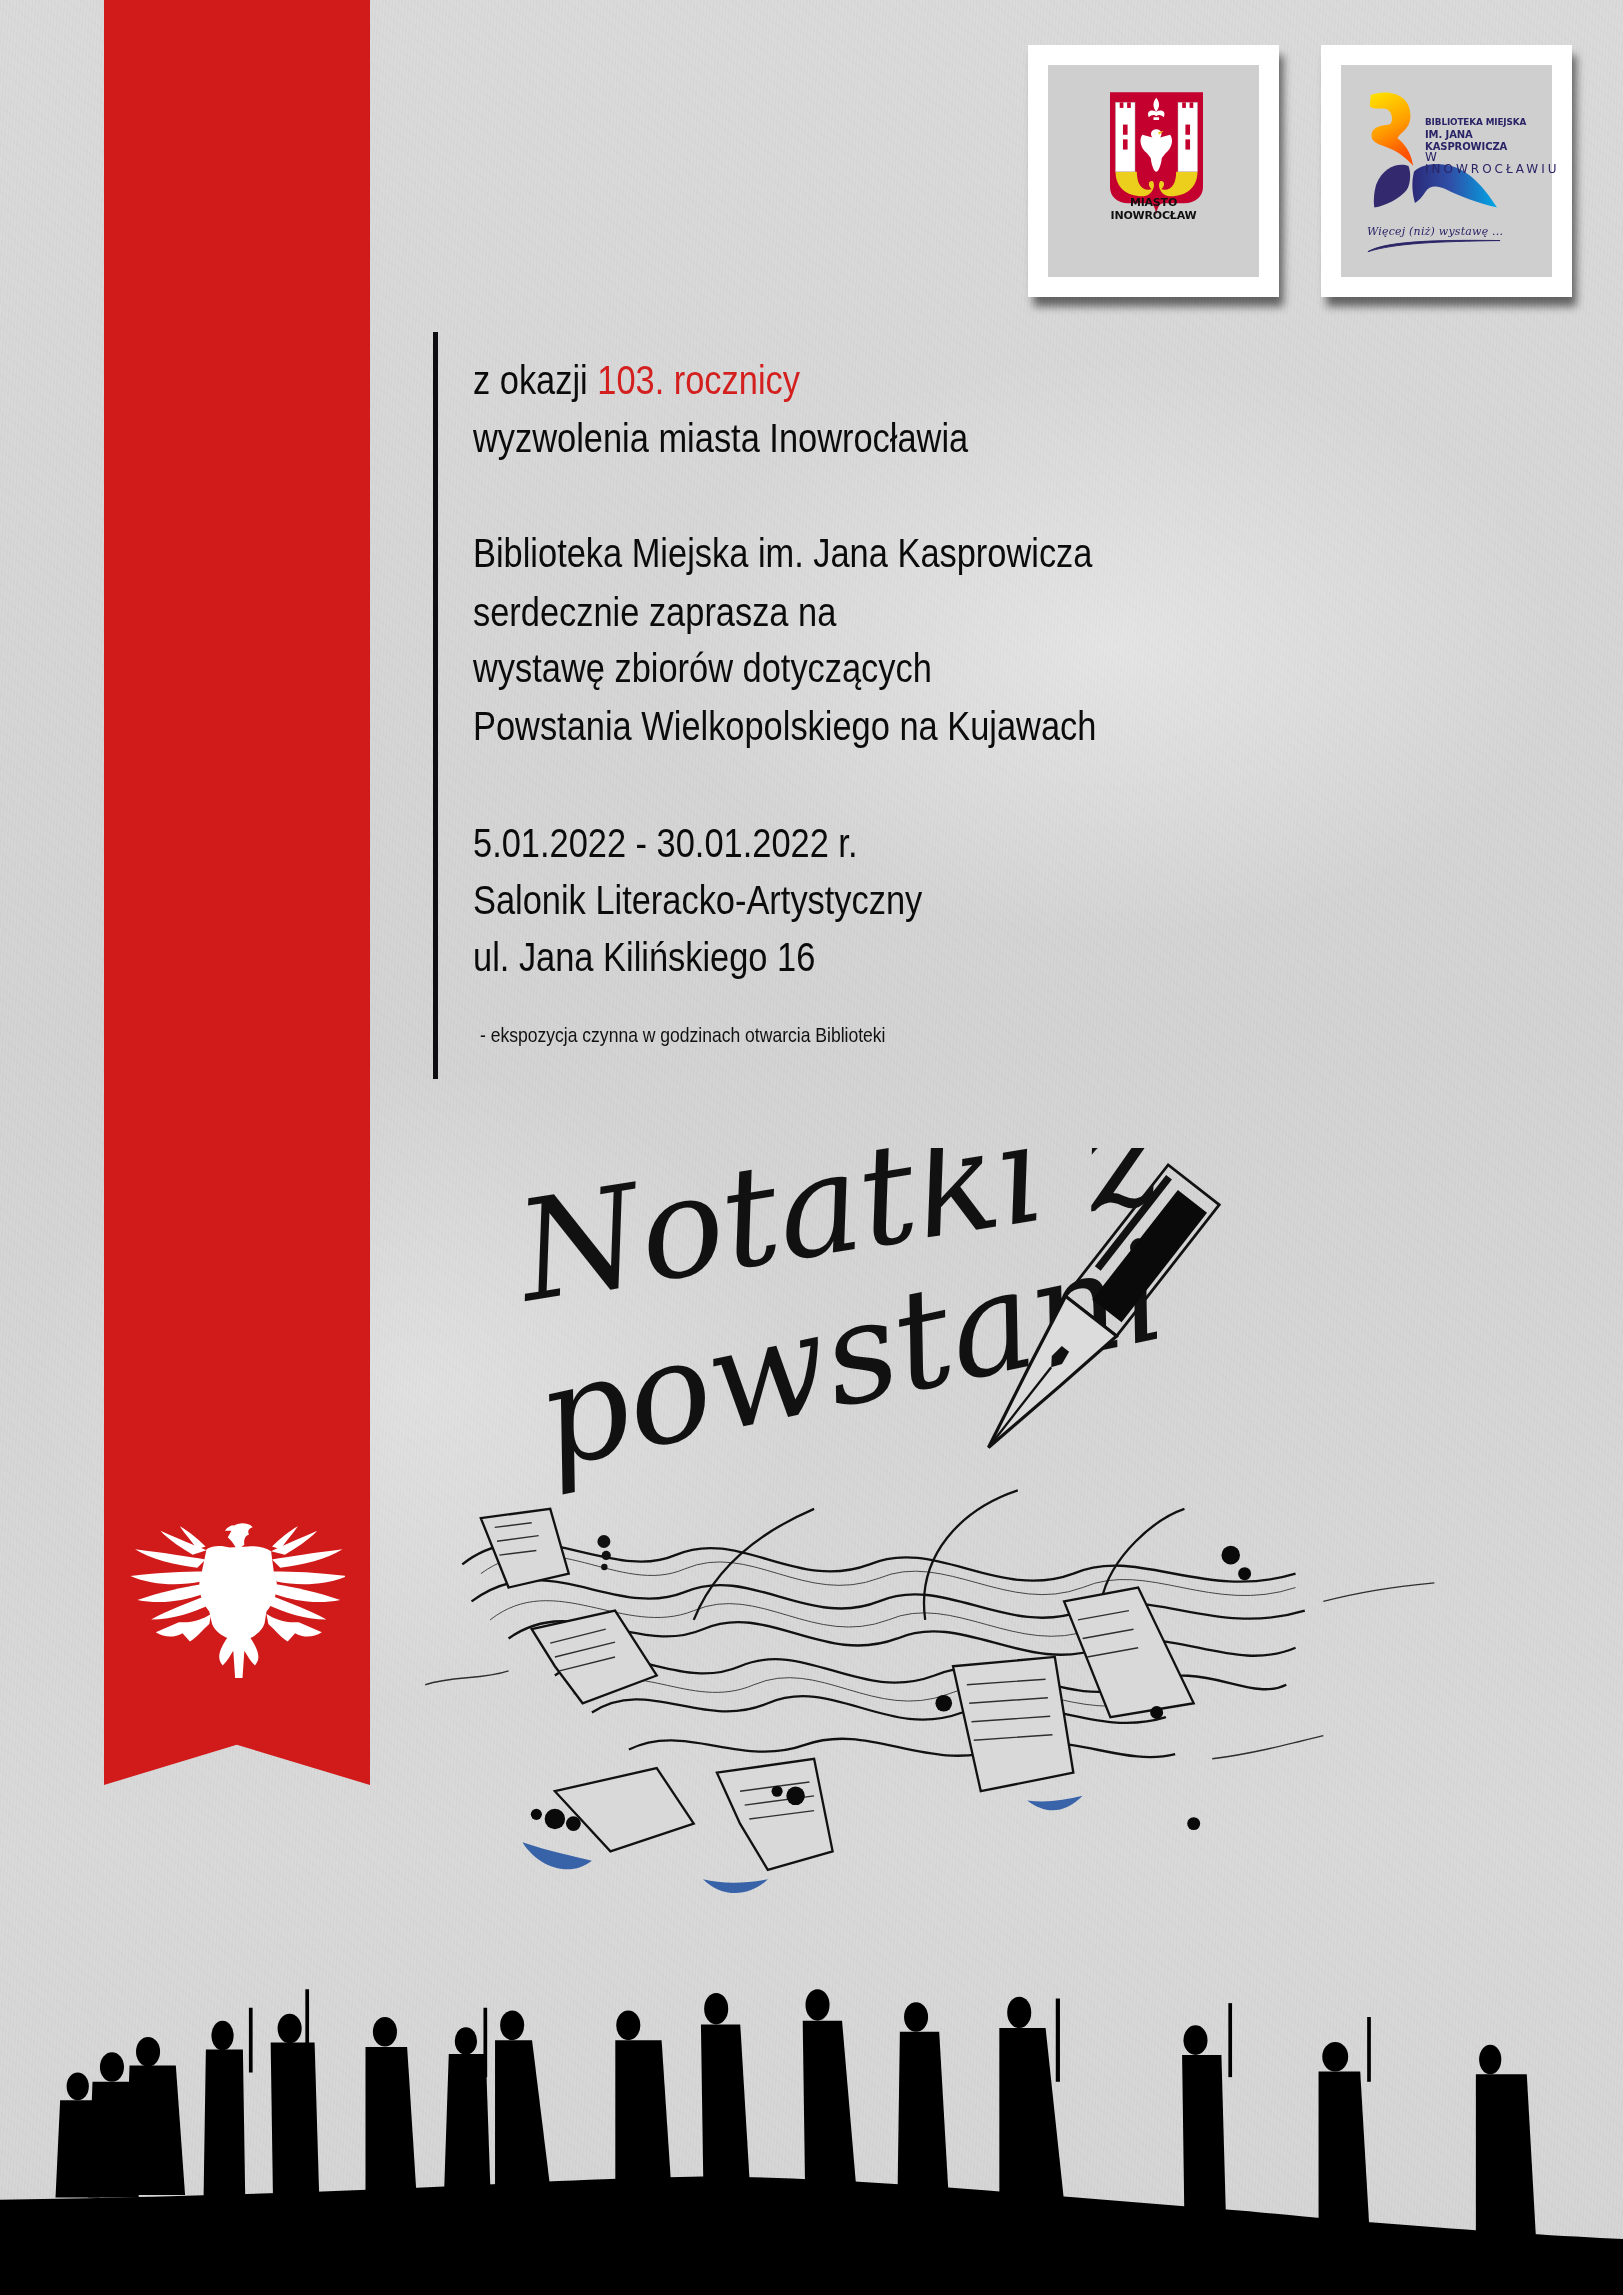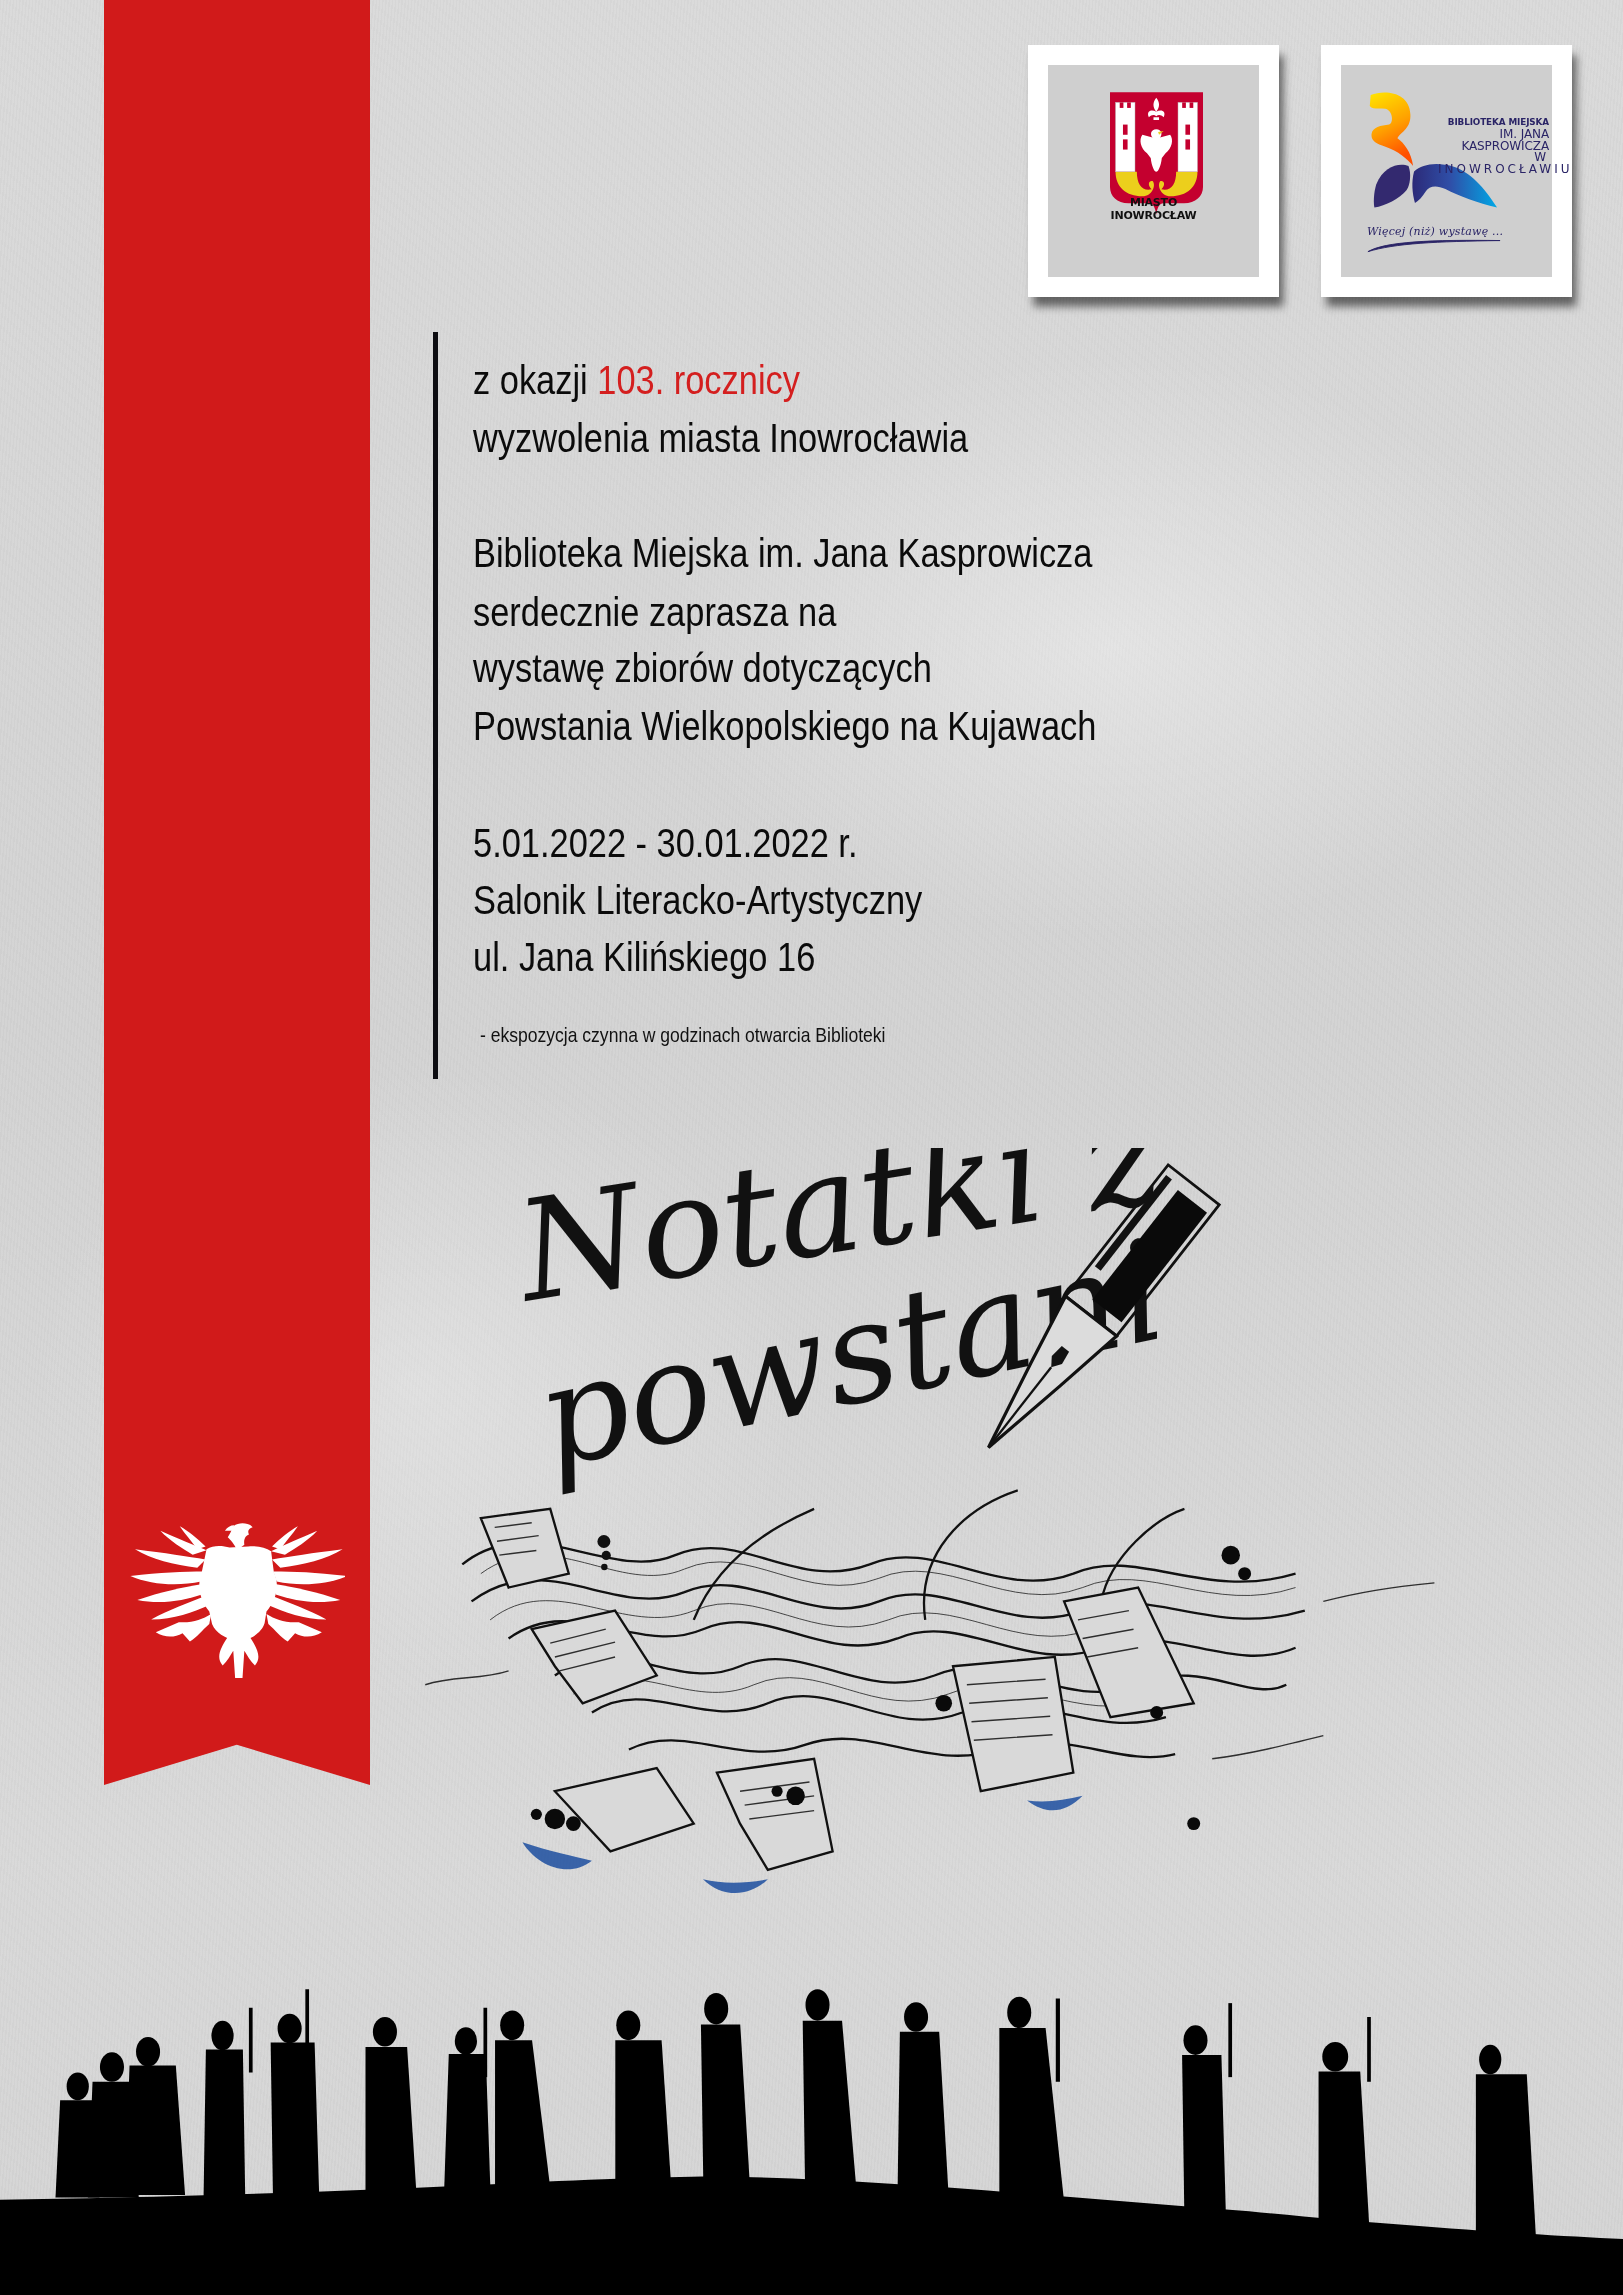--- a/index.html
+++ b/index.html
@@ -16,24 +16,24 @@
   .eagle-white{position:absolute;left:128px;top:1517px;width:217px;height:161px;}
   .frame{position:absolute;top:45px;width:251px;height:252px;background:#fff;
          box-shadow:4.6px 10.2px 8.3px rgba(0,0,0,.55);}
   .frame .inner{position:absolute;left:20px;top:20.4px;right:20px;bottom:20.4px;background:#cfcfcf;}
   .frame1{left:1028px;}
   .frame2{left:1321px;}
   .coa{position:absolute;left:62px;top:27px;width:93px;height:123px;}
   .coa-caption{position:absolute;left:0;right:0;top:132px;text-align:center;
      font-family:"DejaVu Sans",sans-serif;font-weight:bold;font-size:11px;line-height:12.5px;color:#111;letter-spacing:-0.2px;}
   .lib-mark{position:absolute;left:26px;top:27px;width:137px;height:125px;}
-  .lib-text{position:absolute;left:97px;top:52px;width:111px;color:#2a2466;
-     font-family:"DejaVu Sans",sans-serif;font-weight:bold;line-height:11.6px;text-align:right;}
+  .lib-text{position:absolute;left:84px;top:52px;width:111px;color:#2a2466;
+     font-family:"DejaVu Sans",sans-serif;font-weight:bold;line-height:11.6px;}
   .lib-text .l1{font-size:8.8px;letter-spacing:-0.1px;}
-  .lib-text .l2{font-size:12px;font-weight:normal;letter-spacing:-0.1px;}
+  .lib-text .l2{font-size:10px;font-weight:bold;letter-spacing:-0.1px;}
   .lib-text .l3{font-size:12px;font-weight:normal;letter-spacing:3px;}
   .tagline{position:absolute;left:26px;top:160px;font-family:"DejaVu Serif",serif;font-style:italic;
      font-size:11px;color:#2a2466;letter-spacing:0.2px;}
   .tag-swoosh{position:absolute;left:26px;top:170px;width:134px;height:18.5px;}
   .vline{position:absolute;left:433px;top:332px;width:4.6px;height:747px;background:#0d0d12;}
   .info{position:absolute;left:473px;top:0;width:833px;color:#0b0b0b;
         font-family:"Liberation Sans",sans-serif;}
   .line{position:absolute;left:0;white-space:nowrap;font-size:40px;line-height:46px;
         transform:scaleX(.86);transform-origin:left center;}
   .red{color:#d41f1f;}

